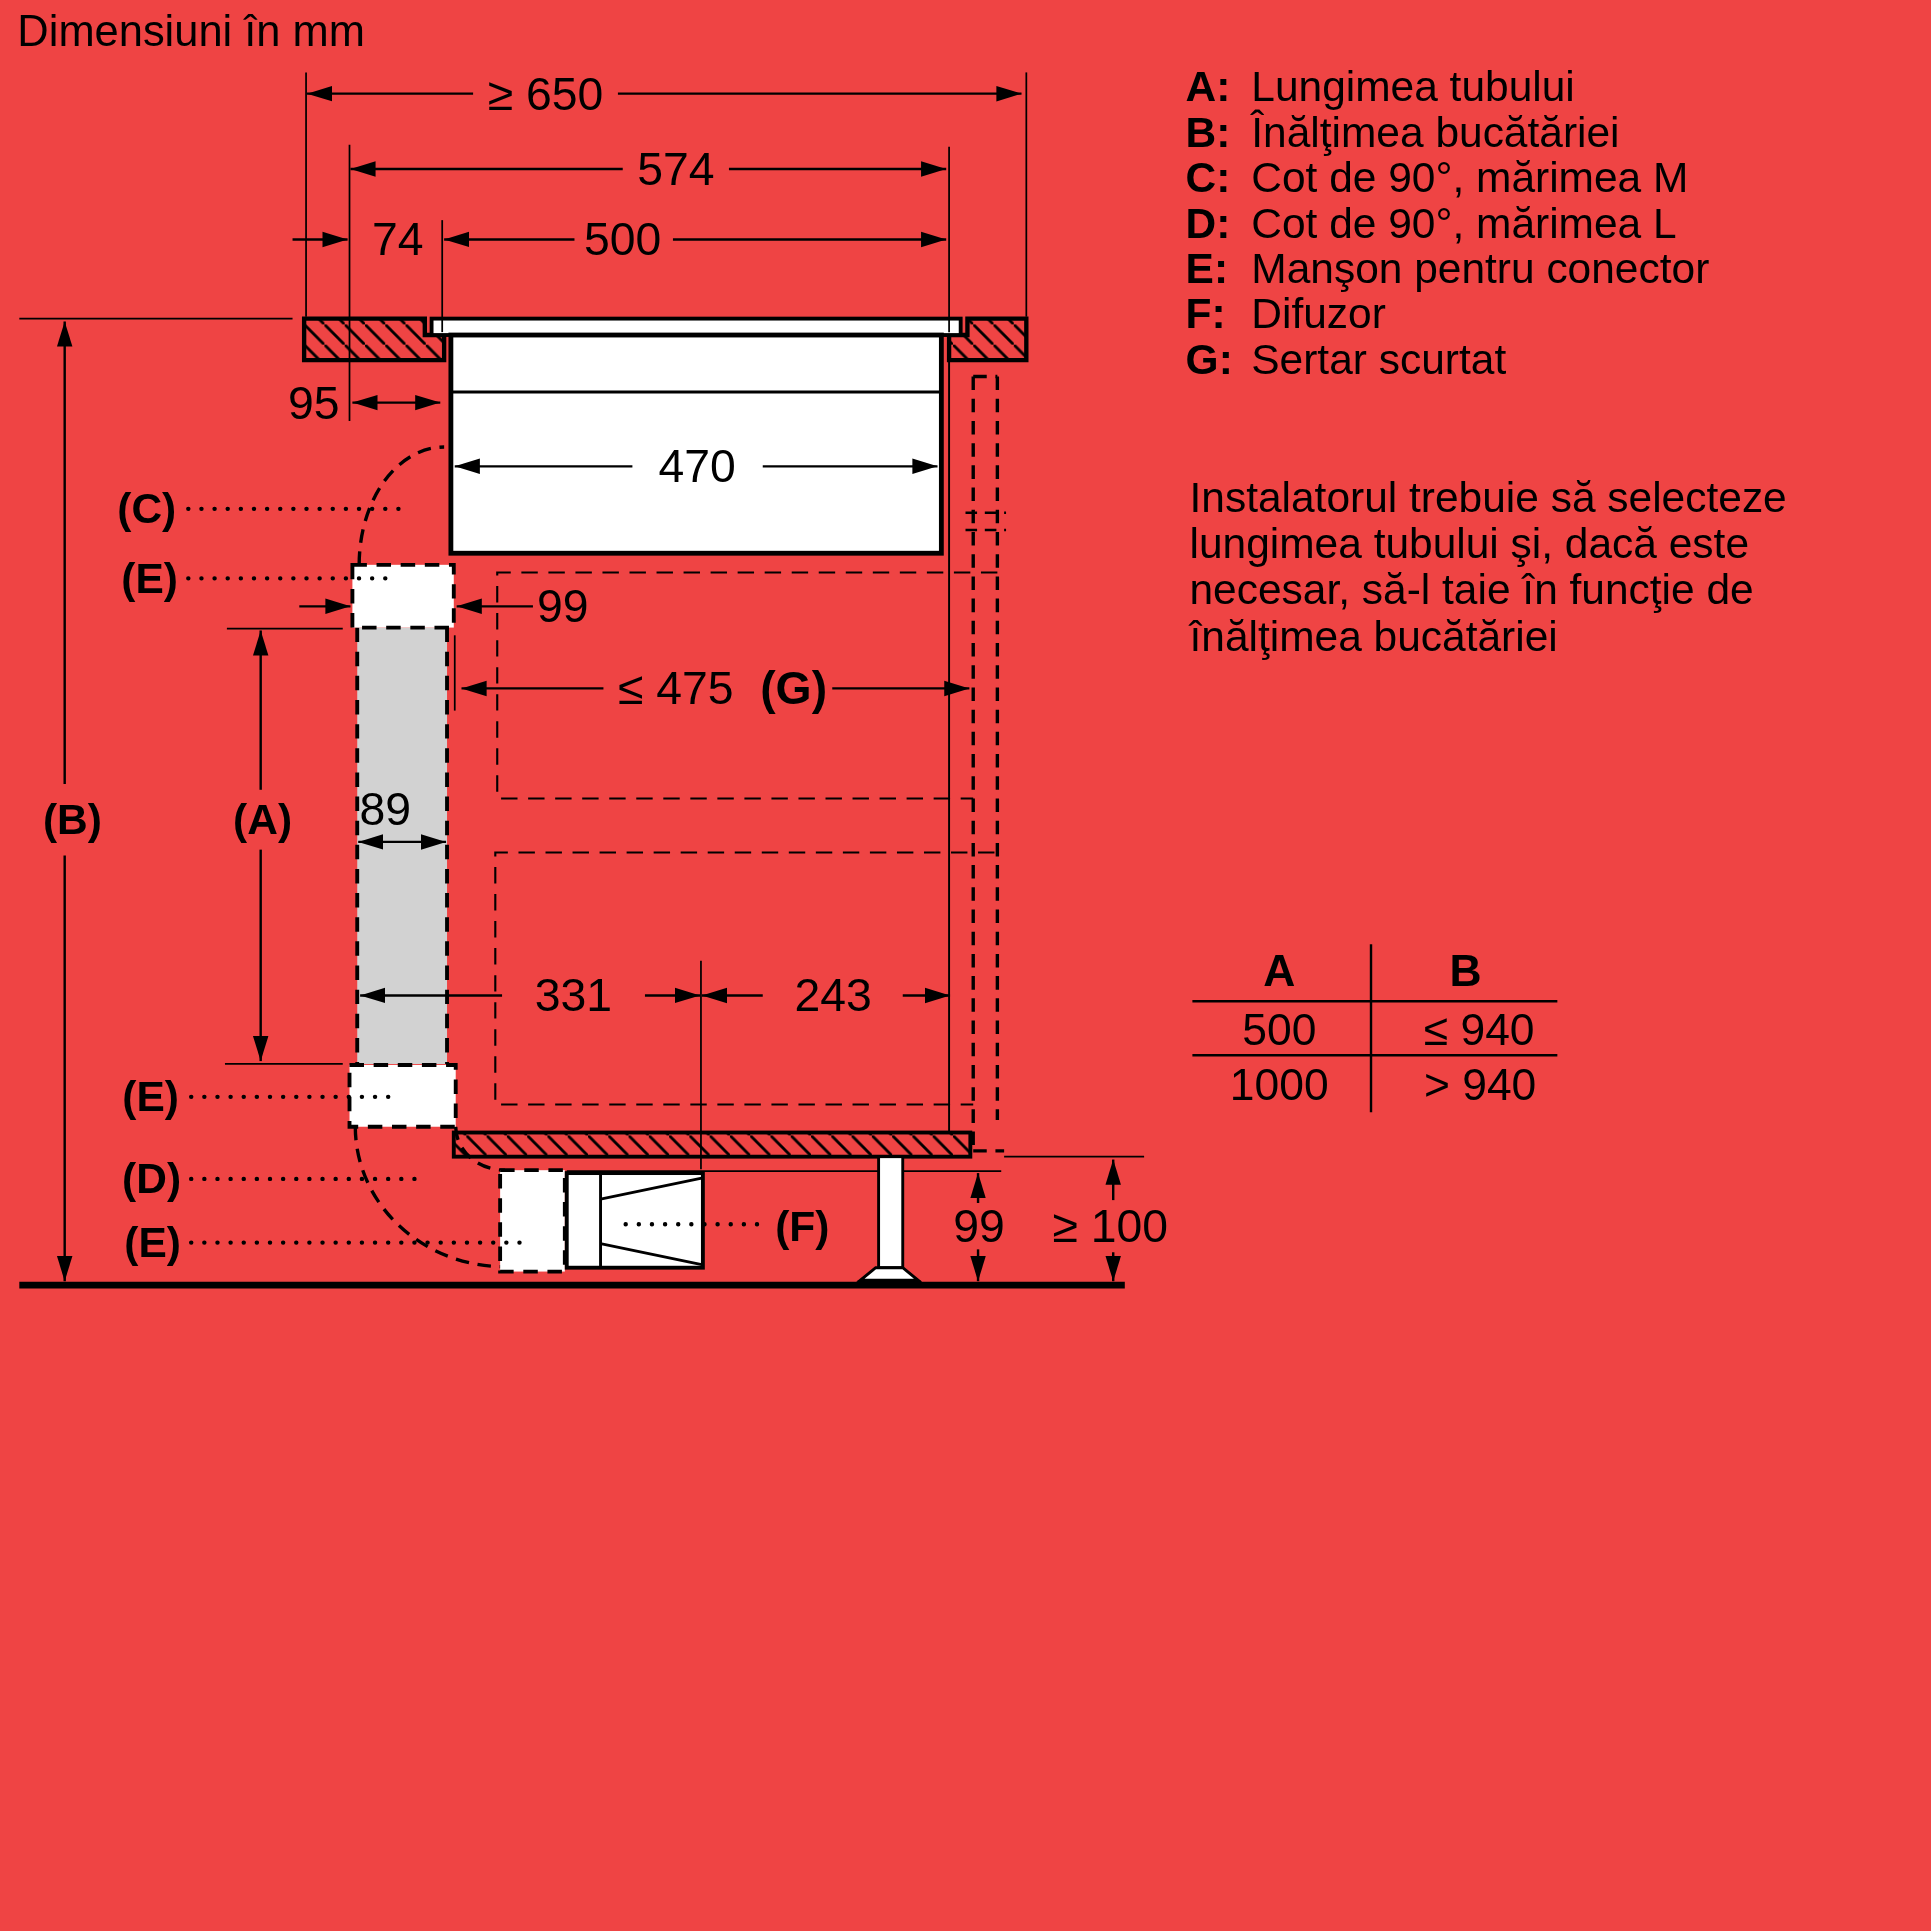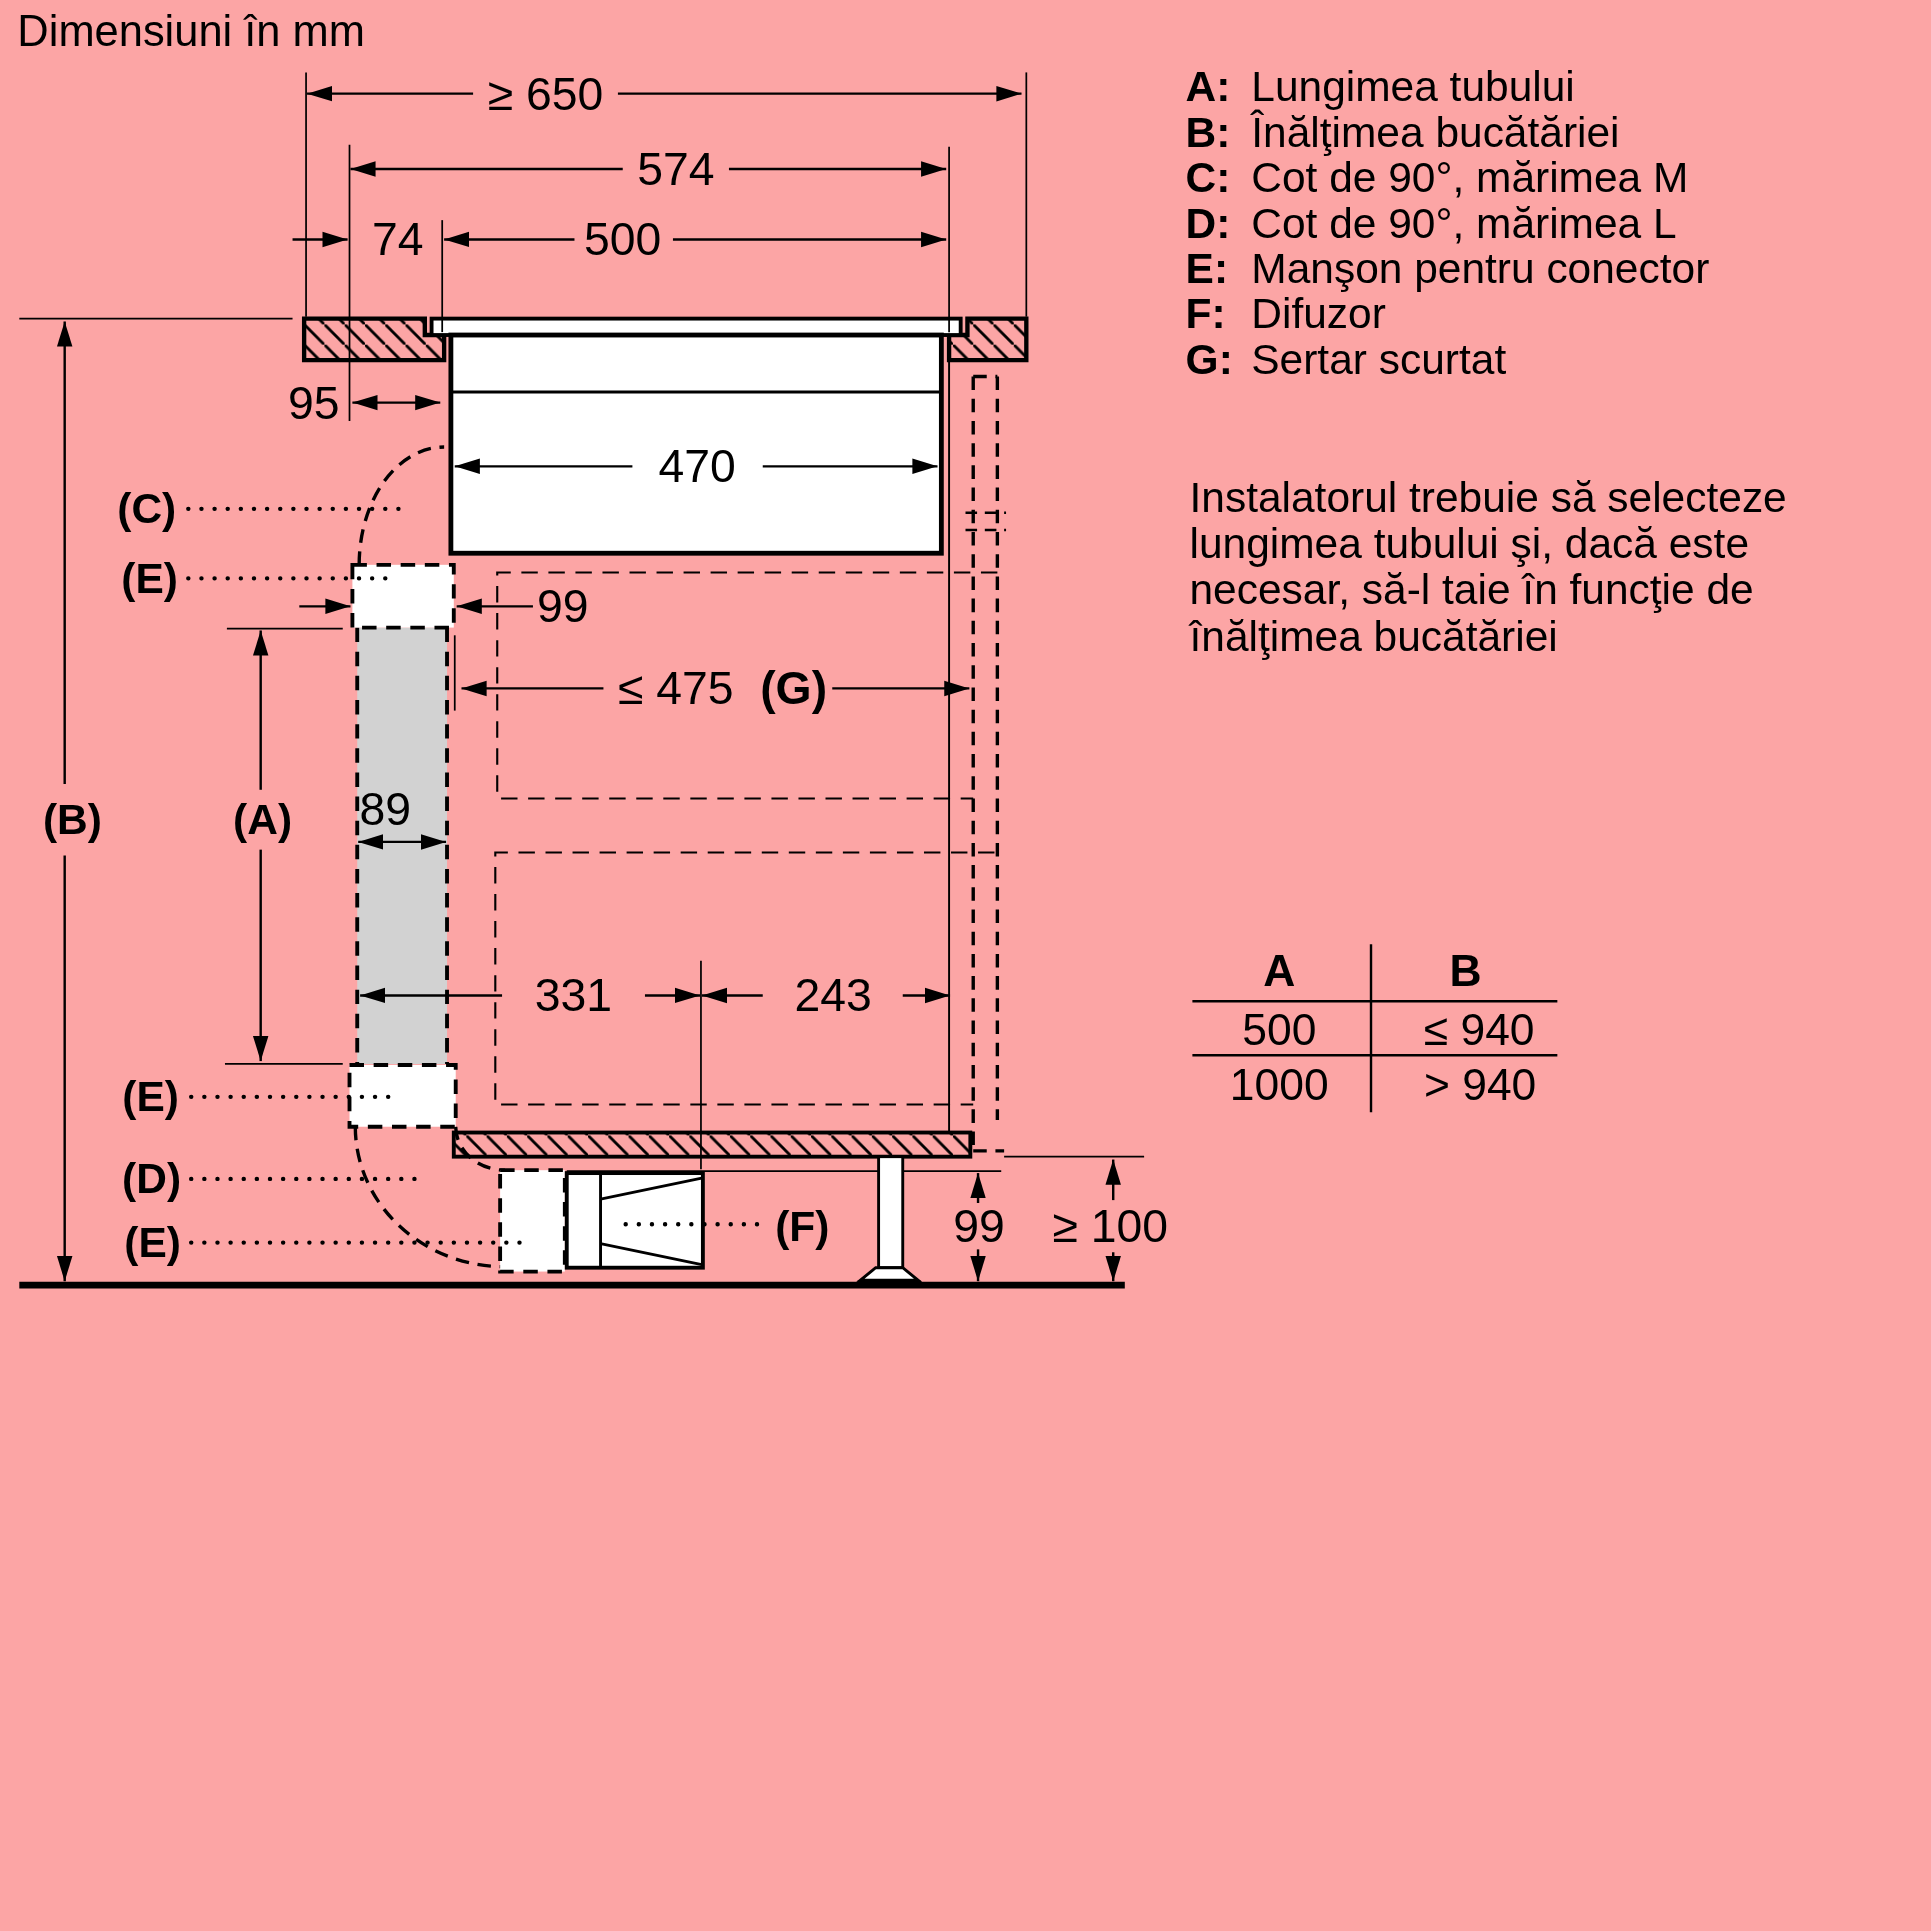--- a/index.html
+++ b/index.html
@@ -1,16 +1,16 @@
 <!DOCTYPE html>
 <html><head>
 <meta charset="utf-8">
 <style>
   html,body{margin:0;padding:0;background:#fff;}
-  .page{width:1931px;height:1931px;background:#fca5a5;position:relative;font-family:"Liberation Sans",sans-serif;}
+  .page{width:1931px;height:1931px;background:#ef4444;position:relative;font-family:"Liberation Sans",sans-serif;}
   svg text{fill:#000;}
   .t-title{font-size:45px;}
   .t-dim{font-size:48px;}
   .t-lab{font-size:44px;font-weight:bold;}
   .t-leg-k{font-size:44px;font-weight:bold;}
   .t-leg{font-size:44px;}
   .t-note{font-size:44px;}
   .t-tab{font-size:46px;}
   .t-tab-h{font-size:46px;font-weight:bold;}
   .t-dim-b{font-size:48px;font-weight:bold;}

